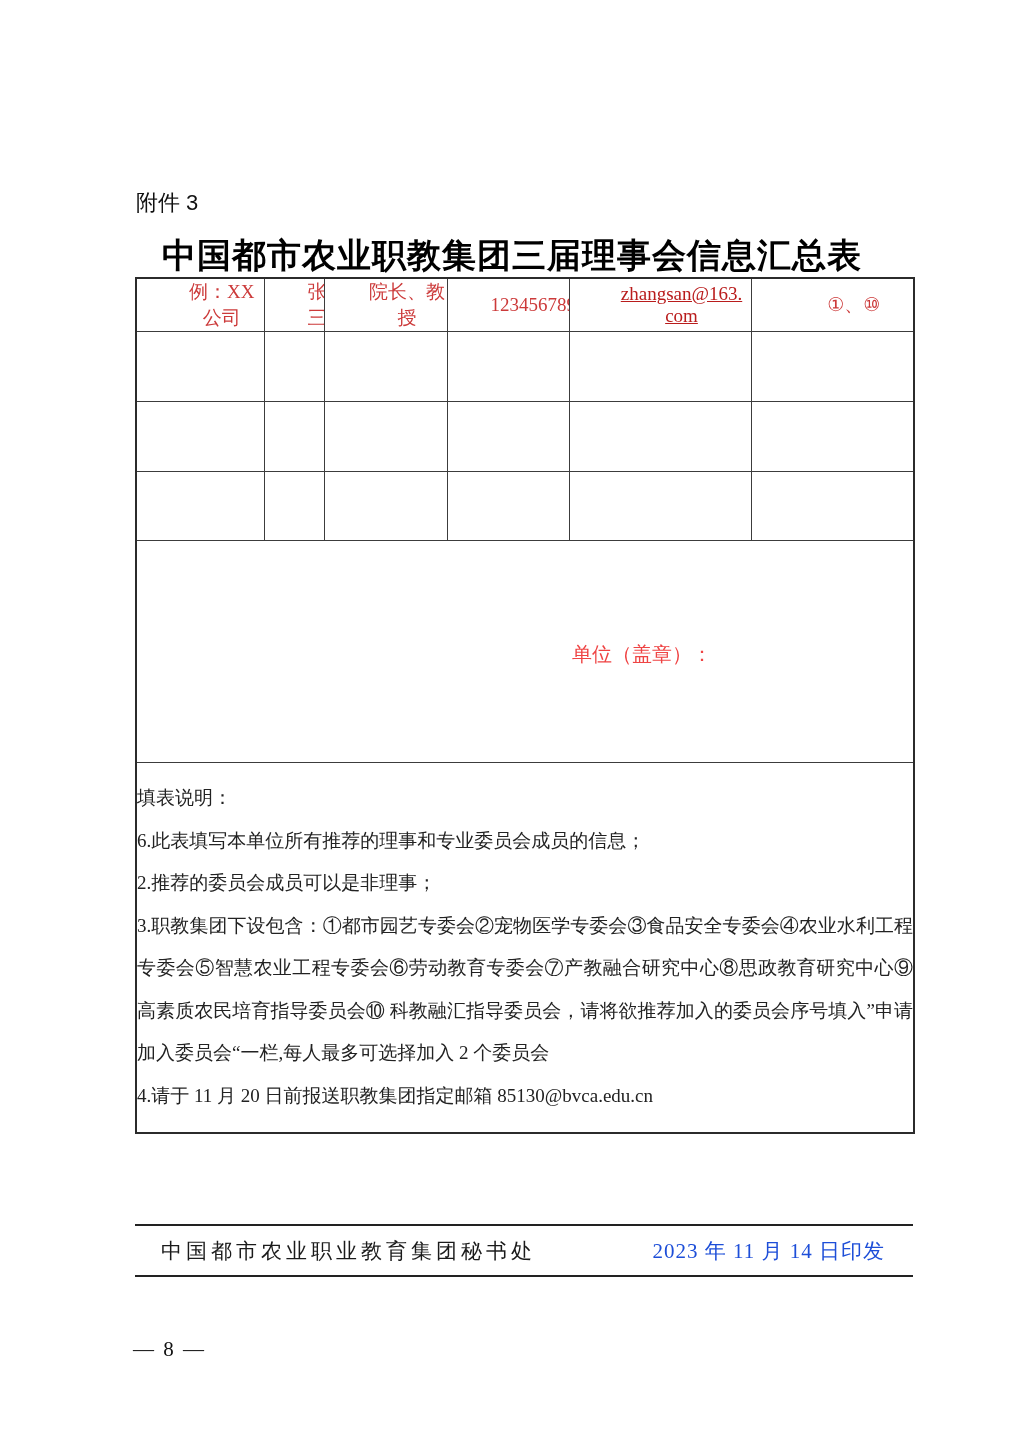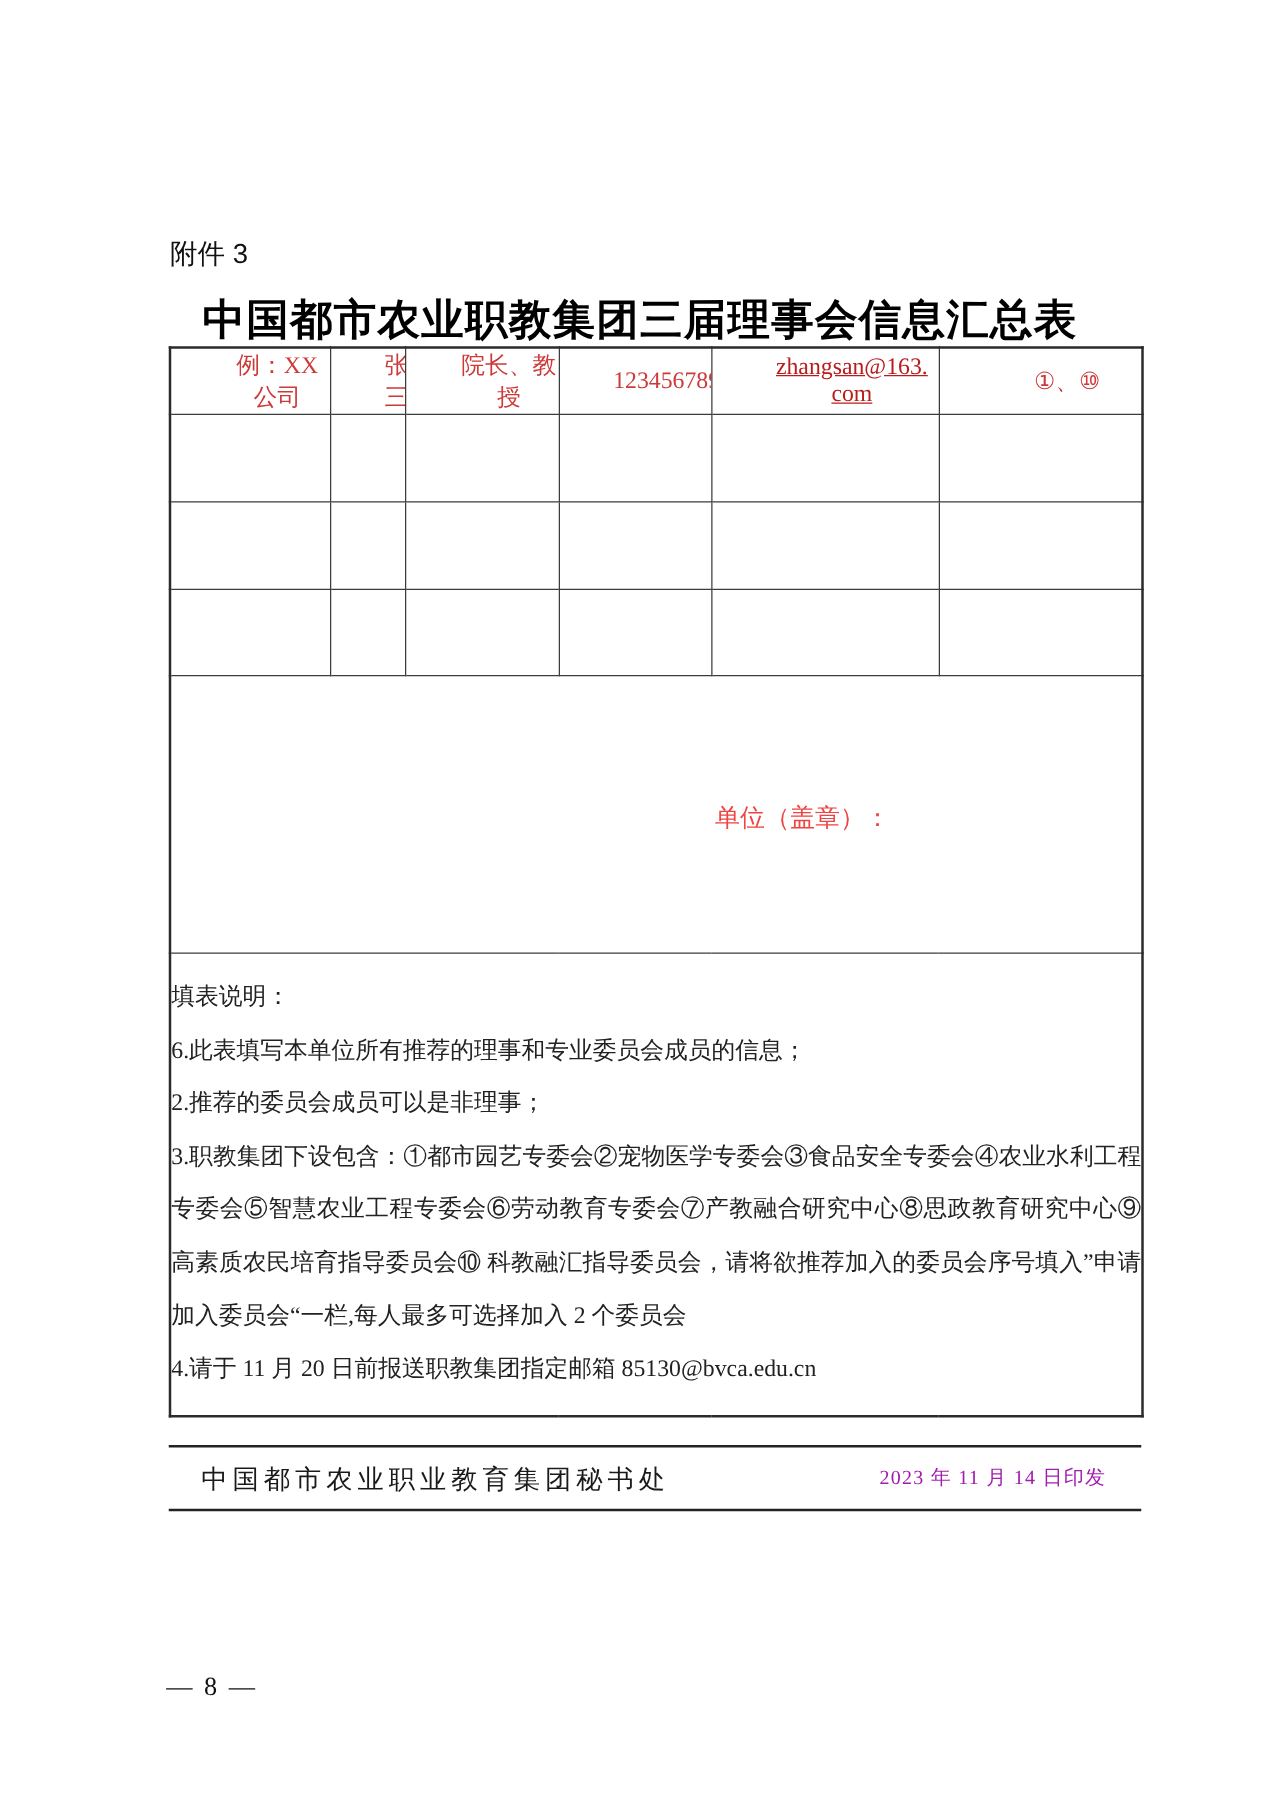--- a/index.html
+++ b/index.html
@@ -94,44 +94,44 @@
     line-height: 42.5px;
     color: #222;
     text-align: justify;
     text-justify: inter-ideograph;
   }
 
   
   .colophon {
     position: absolute;
     left: 135px;
-    top: 1156px;
+    top: 1224px;
     width: 778px;
   }
   .colophon .rule {
     height: 2px;
     background: #222;
   }
   .colophon .colophon-line {
     display: flex;
     justify-content: space-between;
     align-items: center;
     height: 49px;
     padding: 0 28px 0 26px;
   }
   .colophon .issuer {
     font-size: 21px;
     letter-spacing: 4px;
     color: #1a1a1a;
     white-space: nowrap;
   }
   .colophon .print-date {
-    font-size: 16px;
+    font-size: 21px;
     letter-spacing: 1px;
-    color: #a21caf;
+    color: #1d4ed8;
     white-space: nowrap;
   }
 
   .page-number {
     position: absolute;
     left: 133px;
     top: 1337px;
     font-size: 21px;
     color: #111;
     letter-spacing: 2px;

